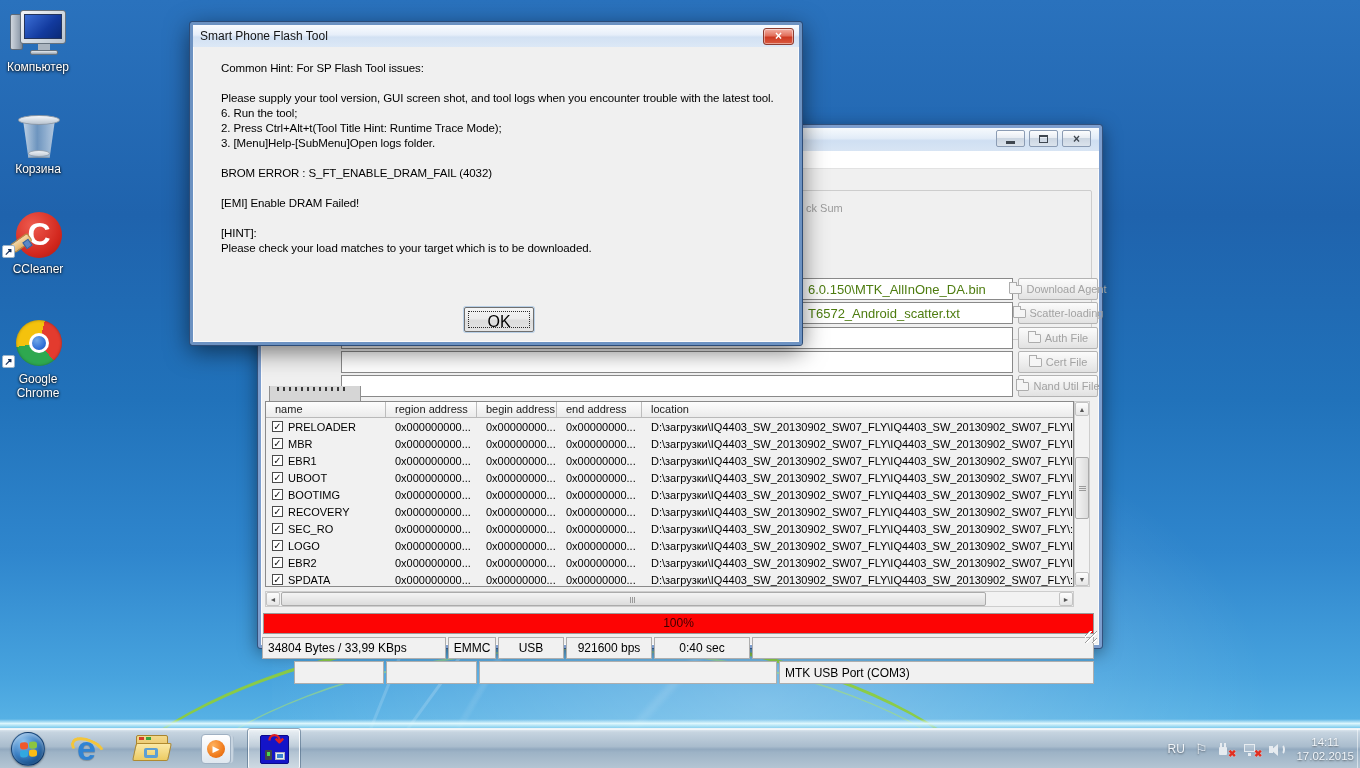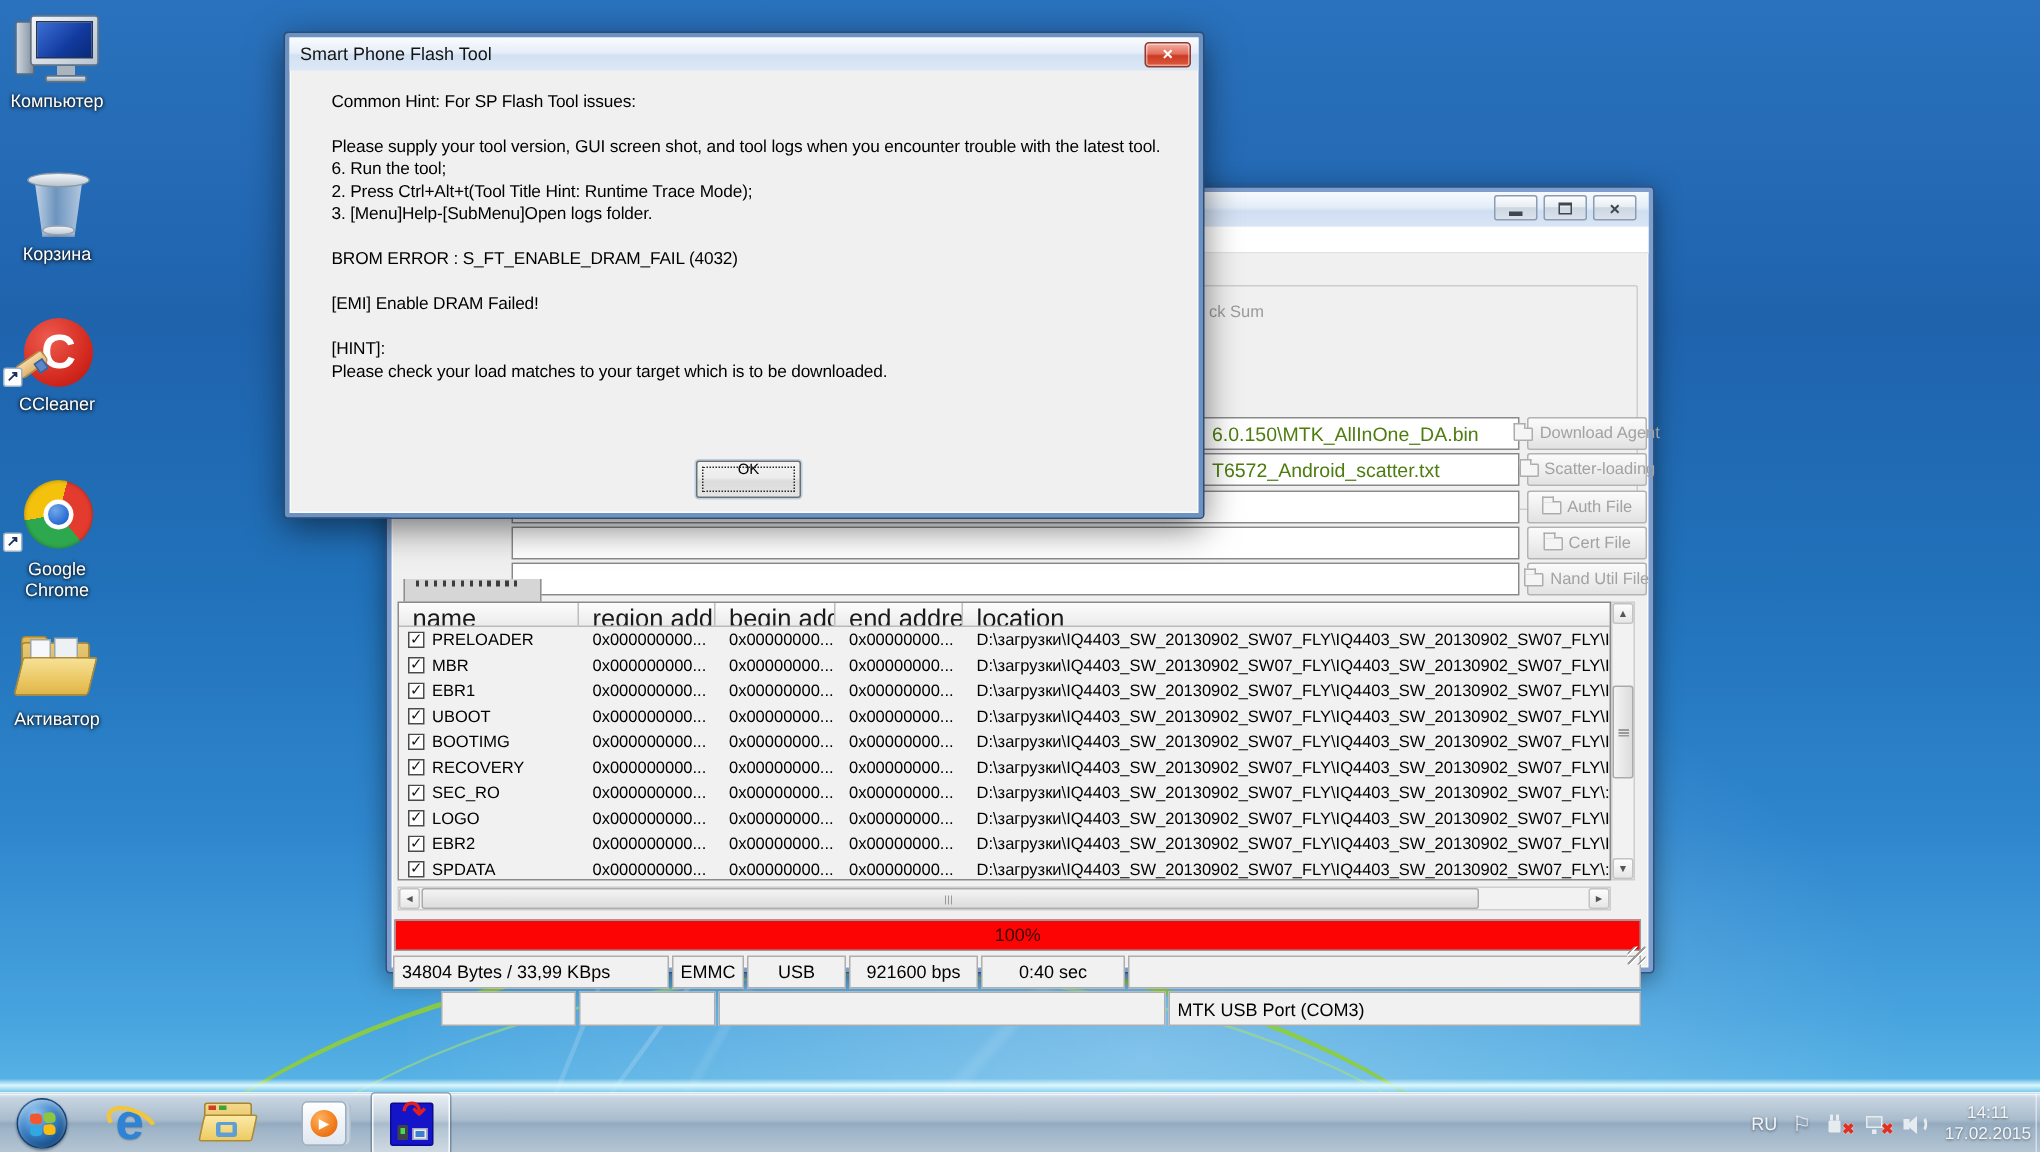--- a/index.html
+++ b/index.html
@@ -109,21 +109,21 @@
   .fold-ic::before { content:""; position:absolute; left:-1px; top:-4px; width:6px; height:3px; border:1px solid #adadad; border-bottom:none; background:#f5f5f5; }
   .tabfrag { position:absolute; left:8px; top:217px; width:92px; height:16px; background:#d6d6d6;
              border-left:1px solid #8f8f8f; border-right:1px solid #8f8f8f; border-bottom:1px solid #8f8f8f; }
   .tabfrag-marks { position:absolute; left:7px; top:1px; width:70px; height:4px;
                    background:repeating-linear-gradient(90deg,#3c3c3c 0 2px,transparent 2px 6px); }
 
   
   .tbl { position:absolute; left:4px; top:232px; width:809px; height:186px; background:#f1f1f1; border:1px solid #8a8a8a; overflow:hidden; }
   .thead { display:grid; grid-template-columns:120px 91px 80px 85px 1fr; height:16px;
            background:linear-gradient(#fdfdfd,#ebebeb); border-bottom:1px solid #b9b9b9; }
-  .thead .hc { font-size:17px; color:#1a1a1a; padding:1px 0 0 9px; border-right:1px solid #bdbdbd; white-space:nowrap; overflow:hidden; }
+  .thead .hc { font-size:11px; color:#1a1a1a; padding:1px 0 0 9px; border-right:1px solid #bdbdbd; white-space:nowrap; overflow:hidden; }
   .trow { display:grid; grid-template-columns:120px 91px 80px 85px 1fr; height:17px; align-items:center; }
   .tc { font-size:11px; color:#000; white-space:nowrap; overflow:hidden; padding-left:9px; }
   .c-name { display:flex; align-items:center; gap:5px; padding-left:6px; }
   .cb { width:11px; height:11px; background:#fff; border:1px solid #4a4a4a; font-size:10px; line-height:9px; text-align:center;
         color:#111; flex:0 0 auto; cursor:pointer; }
   
   .vscroll { position:absolute; left:813px; top:232px; width:16px; height:186px; background:#f2f2f2; border:1px solid #cdcdcd; }
   .sb-btn { position:absolute; left:0; width:14px; height:14px; font-size:7px; color:#555; text-align:center; line-height:14px;
             background:linear-gradient(#fdfdfd,#e6e6e6); border:1px solid #c3c3c3; border-radius:2px; cursor:pointer; }
   .vthumb { position:absolute; left:0px; top:55px; width:14px; height:62px; background:linear-gradient(90deg,#f4f4f4,#dcdcdc);
@@ -155,22 +155,22 @@
   .dlg-title { position:relative; height:22px; background:linear-gradient(180deg,#fafcfe,#e6eef9 45%,#d2e1f3 55%,#dce8f6);
                font-size:12px; color:#141414; padding:4px 0 0 7px; }
   .dlg-close { position:absolute; right:5px; top:3px; width:31px; height:17px; border:1px solid #8c3c30; border-radius:3px;
                background:linear-gradient(180deg,#f3b0a4,#e2705c 45%,#ce3a23 55%,#d95a40);
                color:#fff; font-size:12px; font-weight:bold; text-align:center; line-height:15px; cursor:pointer;
                box-shadow:inset 0 0 0 1px rgba(255,255,255,.45); }
   .dlg-body { padding:14px 10px 0 28px; font-size:11.5px; letter-spacing:-0.1px; line-height:15px; color:#000; }
   .dline { height:15px; white-space:nowrap; }
   .dgap { margin-top:15px; }
   .okbtn { position:absolute; left:271px; top:282px; width:70px; height:25px; border:1px solid #6f6f6f; border-radius:2px;
-           background:linear-gradient(#f4f4f4,#ececec 45%,#dcdcdc 55%,#e4e4e4); font-size:10px; color:#000;
-           display:flex; align-items:flex-start; justify-content:center; cursor:pointer;
+           background:linear-gradient(#f4f4f4,#ececec 45%,#dcdcdc 55%,#e4e4e4); font-size:16px; color:#000;
+           display:flex; align-items:flex-end; justify-content:center; cursor:pointer;
            box-shadow:0 0 0 1px #b8cfe6; }
   .okbtn .focusrect { position:absolute; inset:3px; border:1px dotted #2a2a2a; }
 
   
   #taskbar { position:absolute; left:0; right:0; top:728px; height:40px; z-index:30;
              background:linear-gradient(180deg,#e3ecf3 0%,#c6d4e0 8%,#a9bccd 45%,#92a9bf 52%,#9db3c6 60%,#b4c5d3 100%);
              border-top:1px solid #ecf4f9; box-shadow:inset 0 1px 0 rgba(255,255,255,.6); }
   .tb-btn { position:absolute; top:0; width:52px; height:40px; display:flex; align-items:center; justify-content:center; cursor:pointer; }
   .orb { width:34px; height:34px; border-radius:50%;
          background:radial-gradient(circle at 35% 28%, #8ec2ee 0%, #3a7fc4 45%, #11467e 80%, #0a3566 100%);
@@ -274,29 +274,20 @@
   </div>
   <div class="dicon" style="top:320px;">
     <div class="dart">
       <span class="ch-ring"></span>
         <span class="ch-white"></span>
         <span class="ch-blue"></span>
       <span class="badge">↗</span>
     </div>
     <div class="dlabel">Google Chrome</div>
   </div>
-  <div class="dicon" style="top:420px;">
-    <div class="dart">
-      <span class="fo-tab"></span>
-        <span class="fo-back"></span>
-        <span class="fo-paper"></span>
-        <span class="fo-front"></span>
-    </div>
-    <div class="dlabel">Активатор</div>
-  </div>
 
   <div id="mainwin" class="win">
     <div class="mw-title">
       <div class="cap-btns" style="right:8px; top:2px;">
         <div class="cap-btn">
             <span class="glyph-min"></span>
           </div>
         <div class="cap-btn">
             <span class="glyph-max"></span>
           </div>

